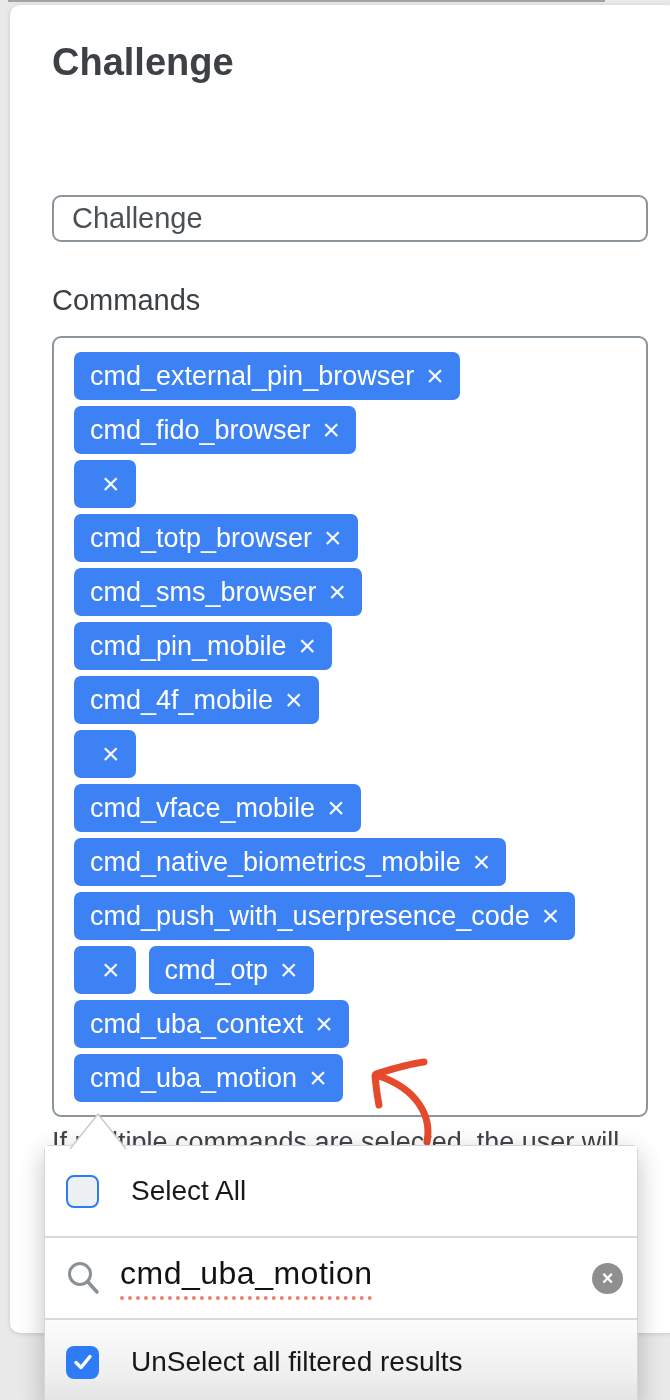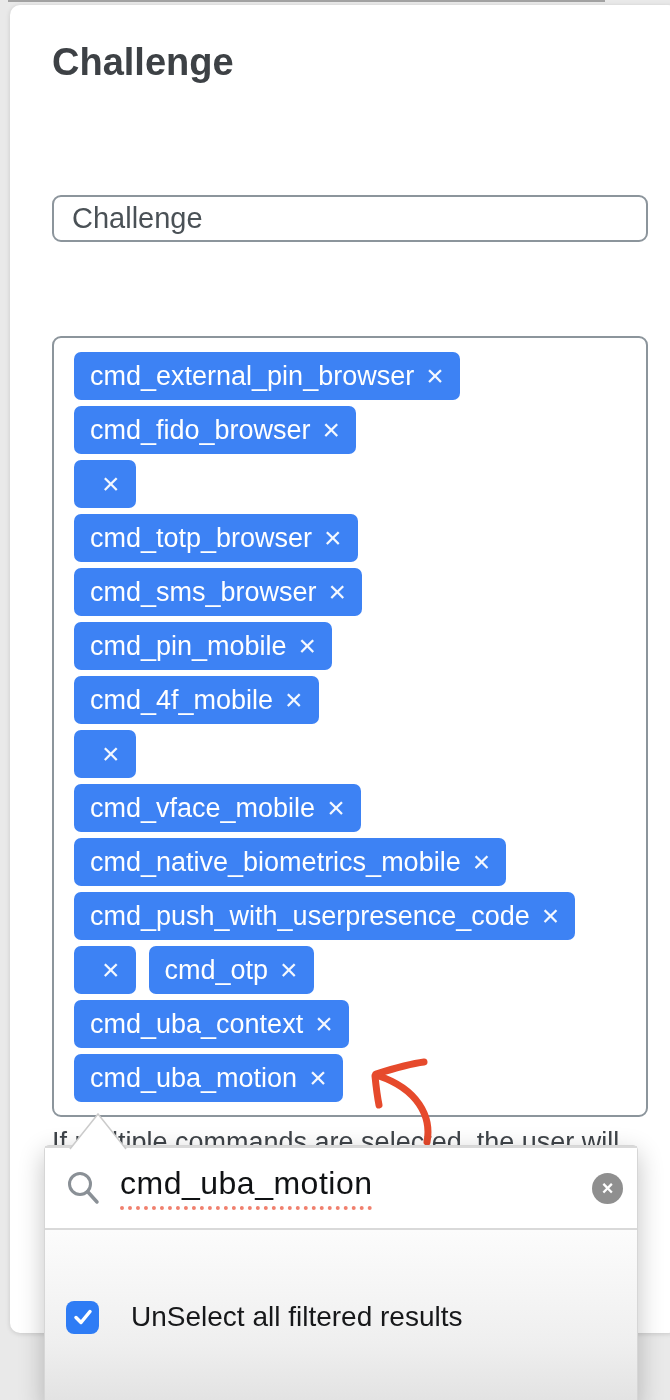--- a/index.html
+++ b/index.html
@@ -64,20 +64,21 @@
 
   <div class="top-hairline"></div>
 
   <div class="card">
     <h1 class="page-title">Challenge</h1>
 
     <div class="text-input">
       <span class="value">Challenge</span>
     </div>
 
+    <div class="field-label label-commands">Commands</div>
     <div class="commands-box">
       <div class="chip-rows">
           <div class="chip-row">
             <span class="chip">
               <span class="chip-label">cmd_external_pin_browser</span>
               <span class="chip-x">×</span>
             </span>
           </div>
           <div class="chip-row">
             <span class="chip">
@@ -166,20 +167,24 @@
 
   <svg class="arrow-svg" width="670" height="1400" viewBox="0 0 670 1400">
     <g fill="none" stroke="#e64a2c" stroke-width="7" stroke-linecap="round">
       <path d="M 427 1142 C 432 1116 417 1089 379 1076"></path>
       <path d="M 376 1074 C 392 1069 408 1064 424 1062"></path>
       <path d="M 375 1076 C 376 1086 377 1095 379 1105"></path>
     </g>
   </svg>
 
   <div class="dropdown">
+    <div class="dd-row row-select-all">
+      <span class="checkbox unchecked"></span>
+      <span class="row-label">Select All</span>
+    </div>
     <div class="dd-divider"></div>
 
     <div class="dd-row row-search">
       <svg class="search-icon" width="34" height="34" viewBox="0 0 34 34">
         <circle cx="14" cy="13" r="10.5" fill="none" stroke="#8a9096" stroke-width="3"></circle>
         <line x1="21.5" y1="20.5" x2="31" y2="31" stroke="#8a9096" stroke-width="3.5" stroke-linecap="round"></line>
       </svg>
       <span class="search-text">cmd_uba_motion</span>
       <span class="clear-btn">
         <span>×</span>

